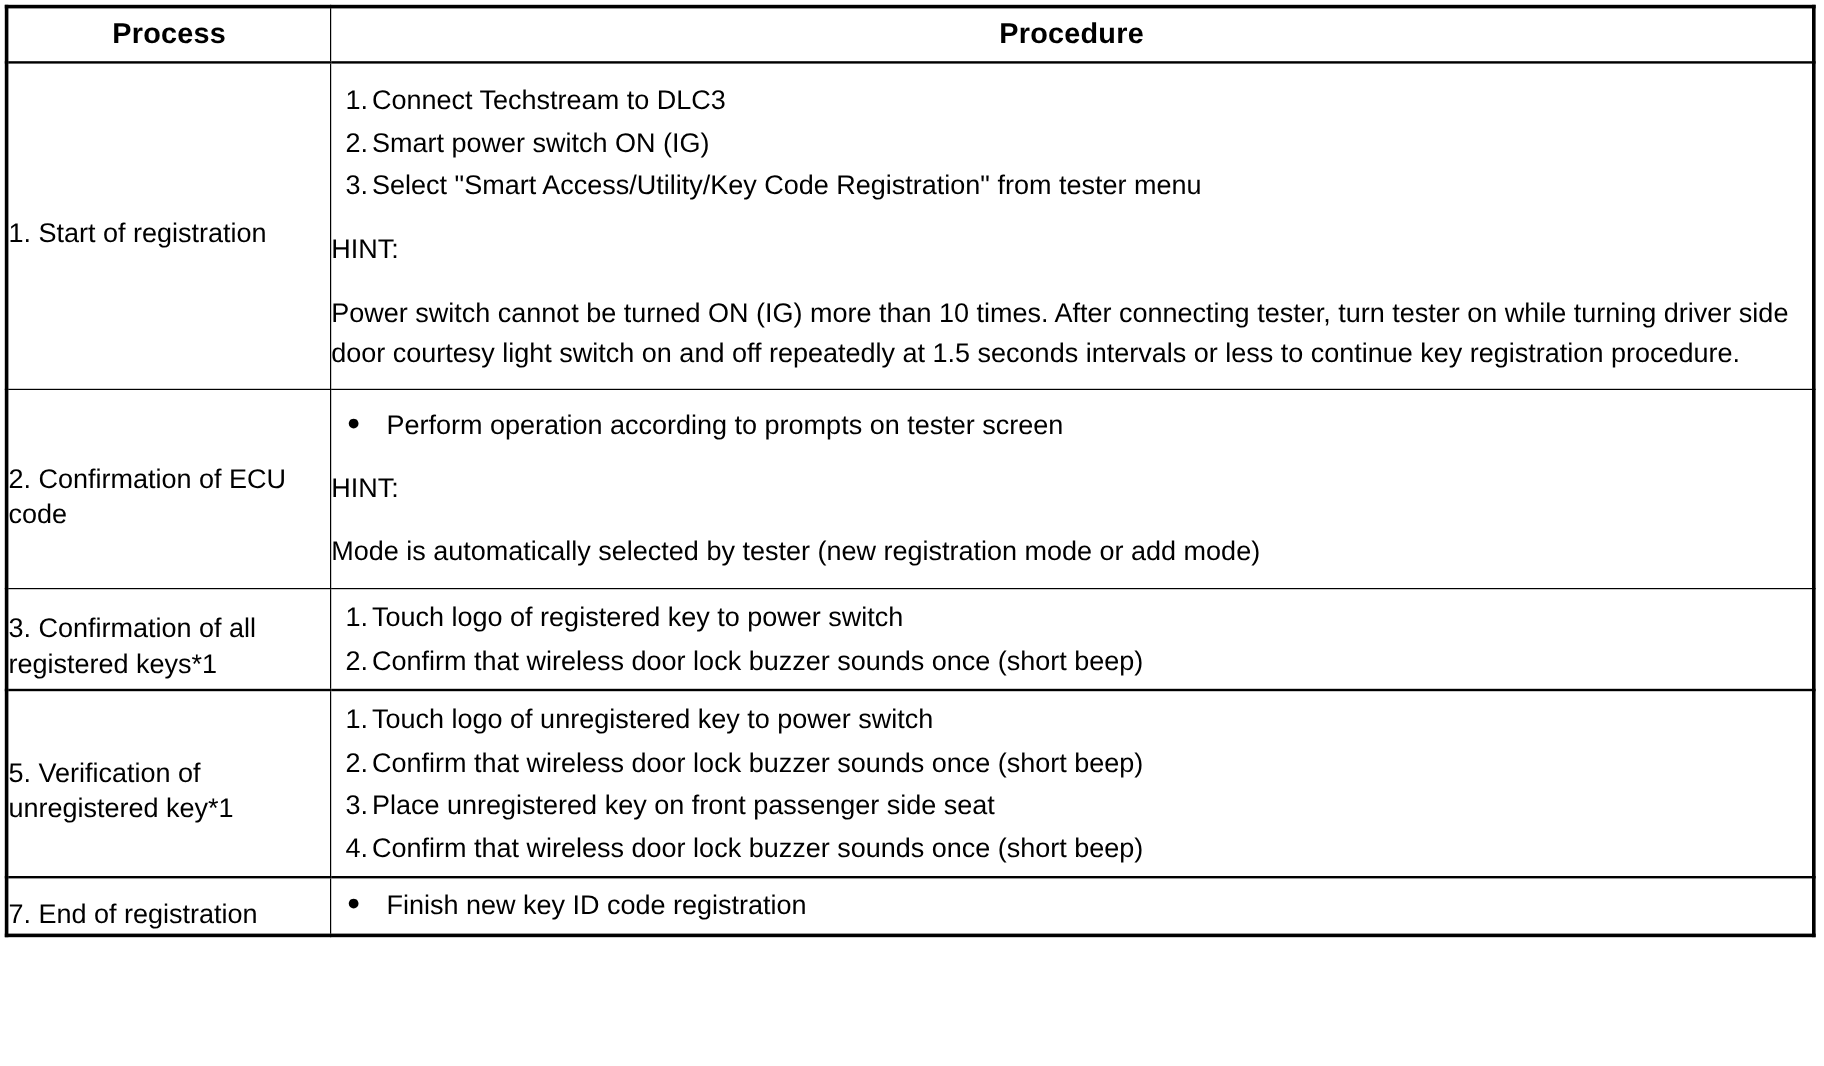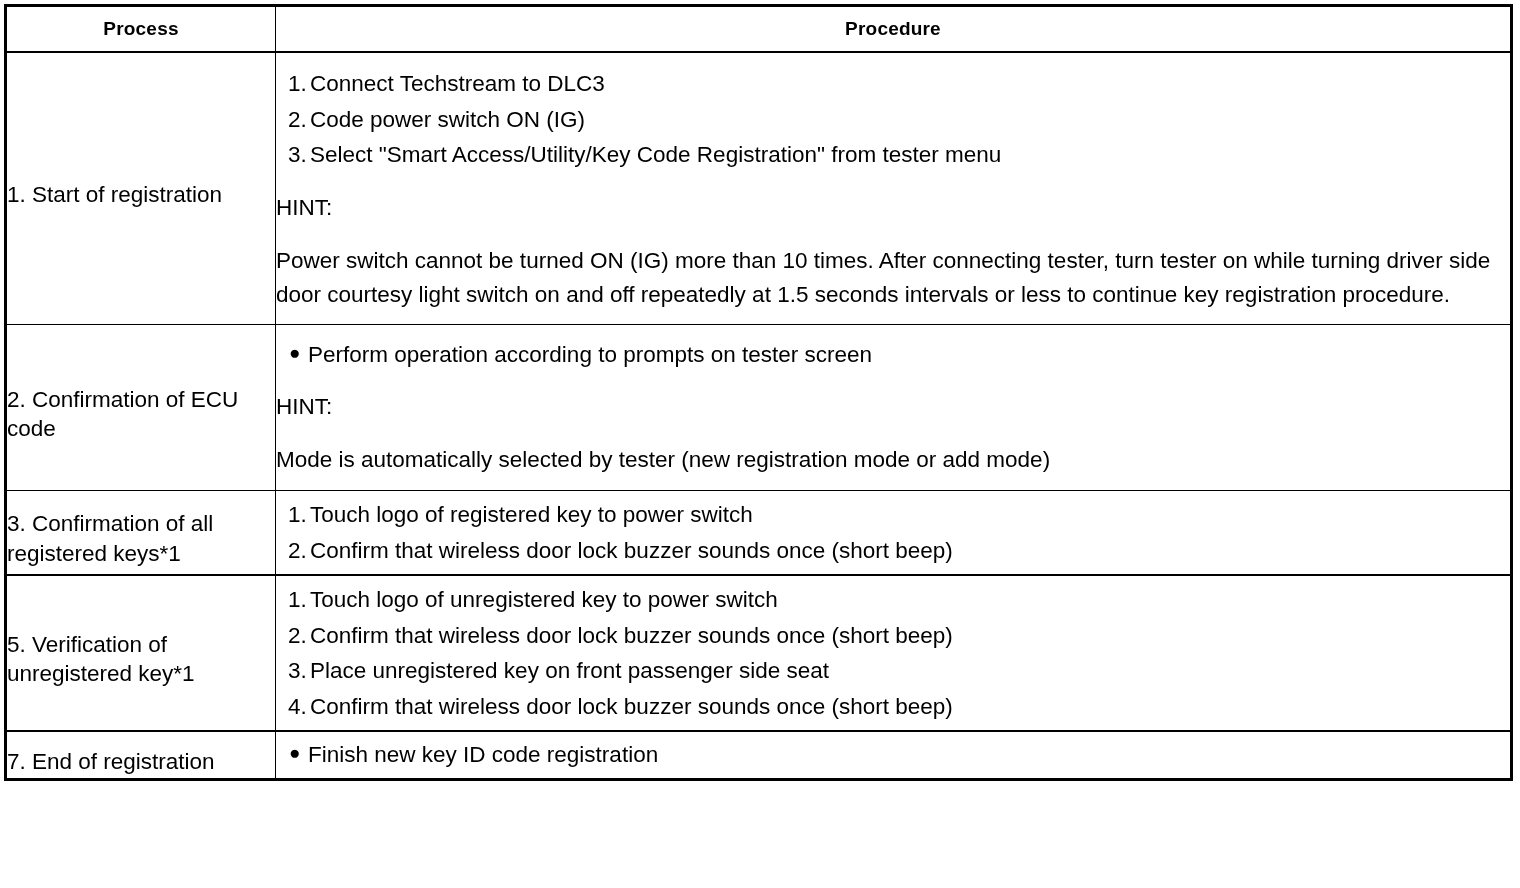--- a/index.html
+++ b/index.html
@@ -39,21 +39,21 @@
     vertical-align: middle;
     padding: 0;
   }
 
   
   thead th {
     border-bottom: 3px solid #000;
     border-top: 0;
     text-align: center;
     font-weight: bold;
-    font-size: 19px;
+    font-size: 24px;
     letter-spacing: 0.2px;
     height: 44px;
     line-height: 44px;
   }
   thead th.th-process { border-left: 0; }
   thead th.th-procedure { border-right: 0; }
 
   tbody td { font-size: 22.5px; }
 
   td.process-cell {
@@ -109,21 +109,21 @@
     line-height: 1.5;
   }
   ul.bullets li .dot {
     flex: 0 0 auto;
     width: 32px;
     padding-left: 13px;
     box-sizing: border-box;
     font-size: 19px;
     line-height: 1.62;
   }
-  ul.bullets li .txt { flex: 1 1 auto; }
+  ul.bullets li .txt { flex: 1 1 auto; margin-left: 14px; }
 
   .hint-label {
     margin: 20px 0 0 0;
     line-height: 1.3;
   }
   .hint-body {
     margin: 22px 0 0 0;
     line-height: 1.50;
   }
   .cell-pad-v { padding: 13px 0 13px 0; }
@@ -153,21 +153,21 @@
         </td>
         <td class="procedure-cell">
           <div class="cell-pad-v">
             <ol class="steps">
               <li>
                 <span class="num">1.</span>
                 <span class="txt">Connect Techstream to DLC3</span>
               </li>
               <li>
                 <span class="num">2.</span>
-                <span class="txt">Code power switch ON (IG)</span>
+                <span class="txt">Smart power switch ON (IG)</span>
               </li>
               <li>
                 <span class="num">3.</span>
                 <span class="txt">Select "Smart Access/Utility/Key Code Registration" from tester menu</span>
               </li>
             </ol>
             <div class="hint-label">HINT:</div>
             <div class="hint-body">Power switch cannot be turned ON (IG) more than 10 times. After connecting tester, turn tester on while turning driver side door courtesy light switch on and off repeatedly at 1.5 seconds intervals or less to continue key registration procedure.</div>
           </div>
         </td>

